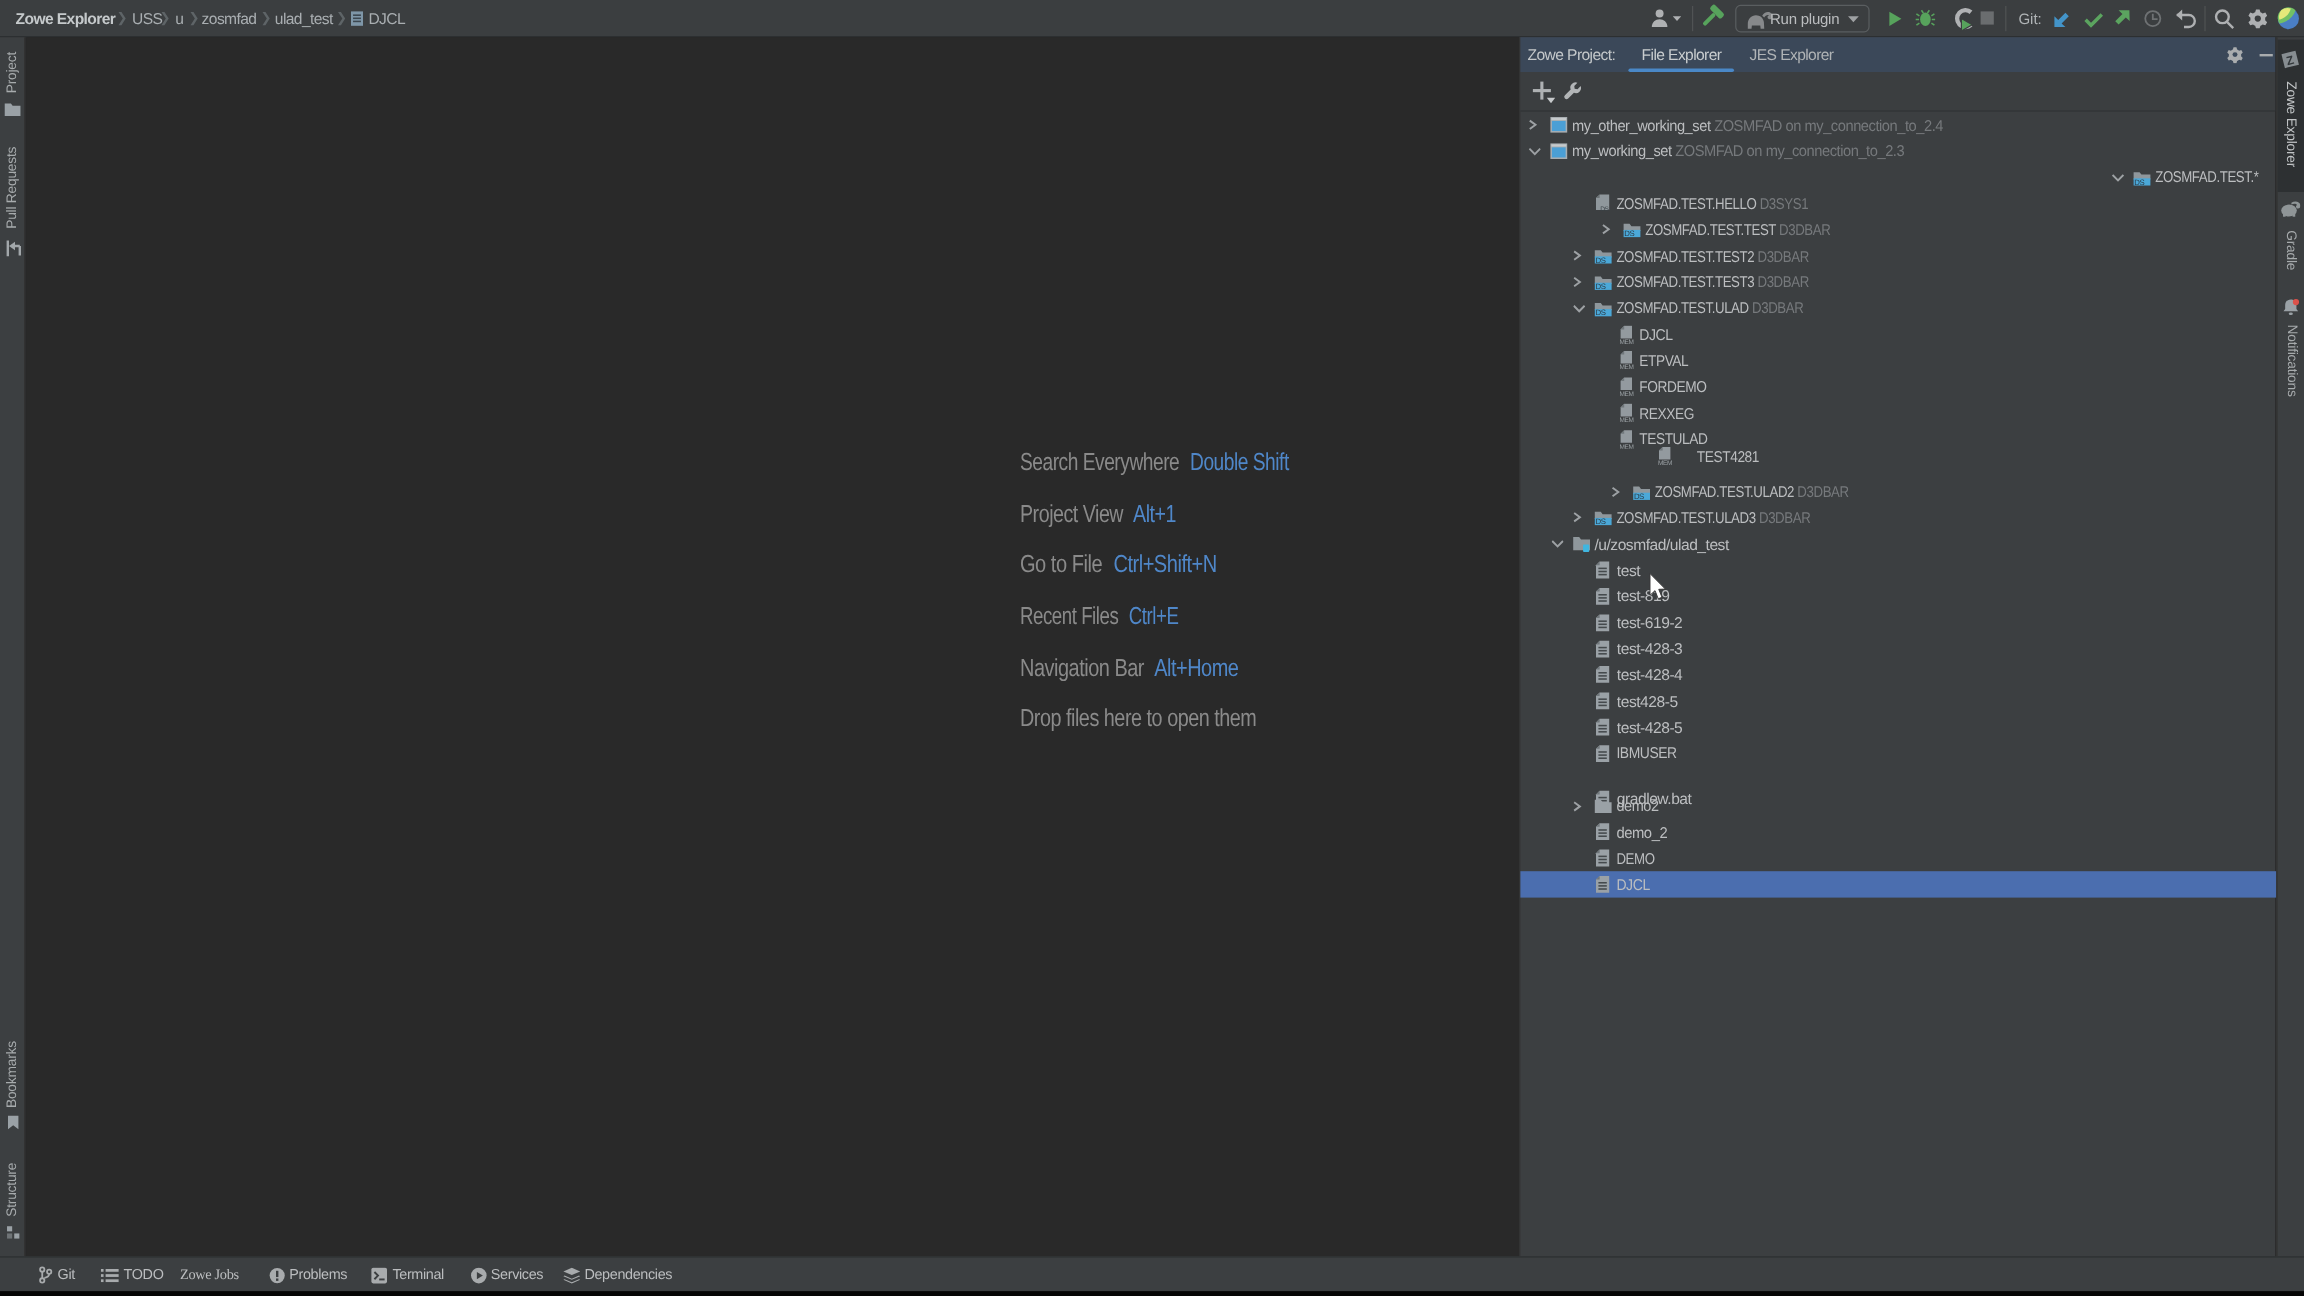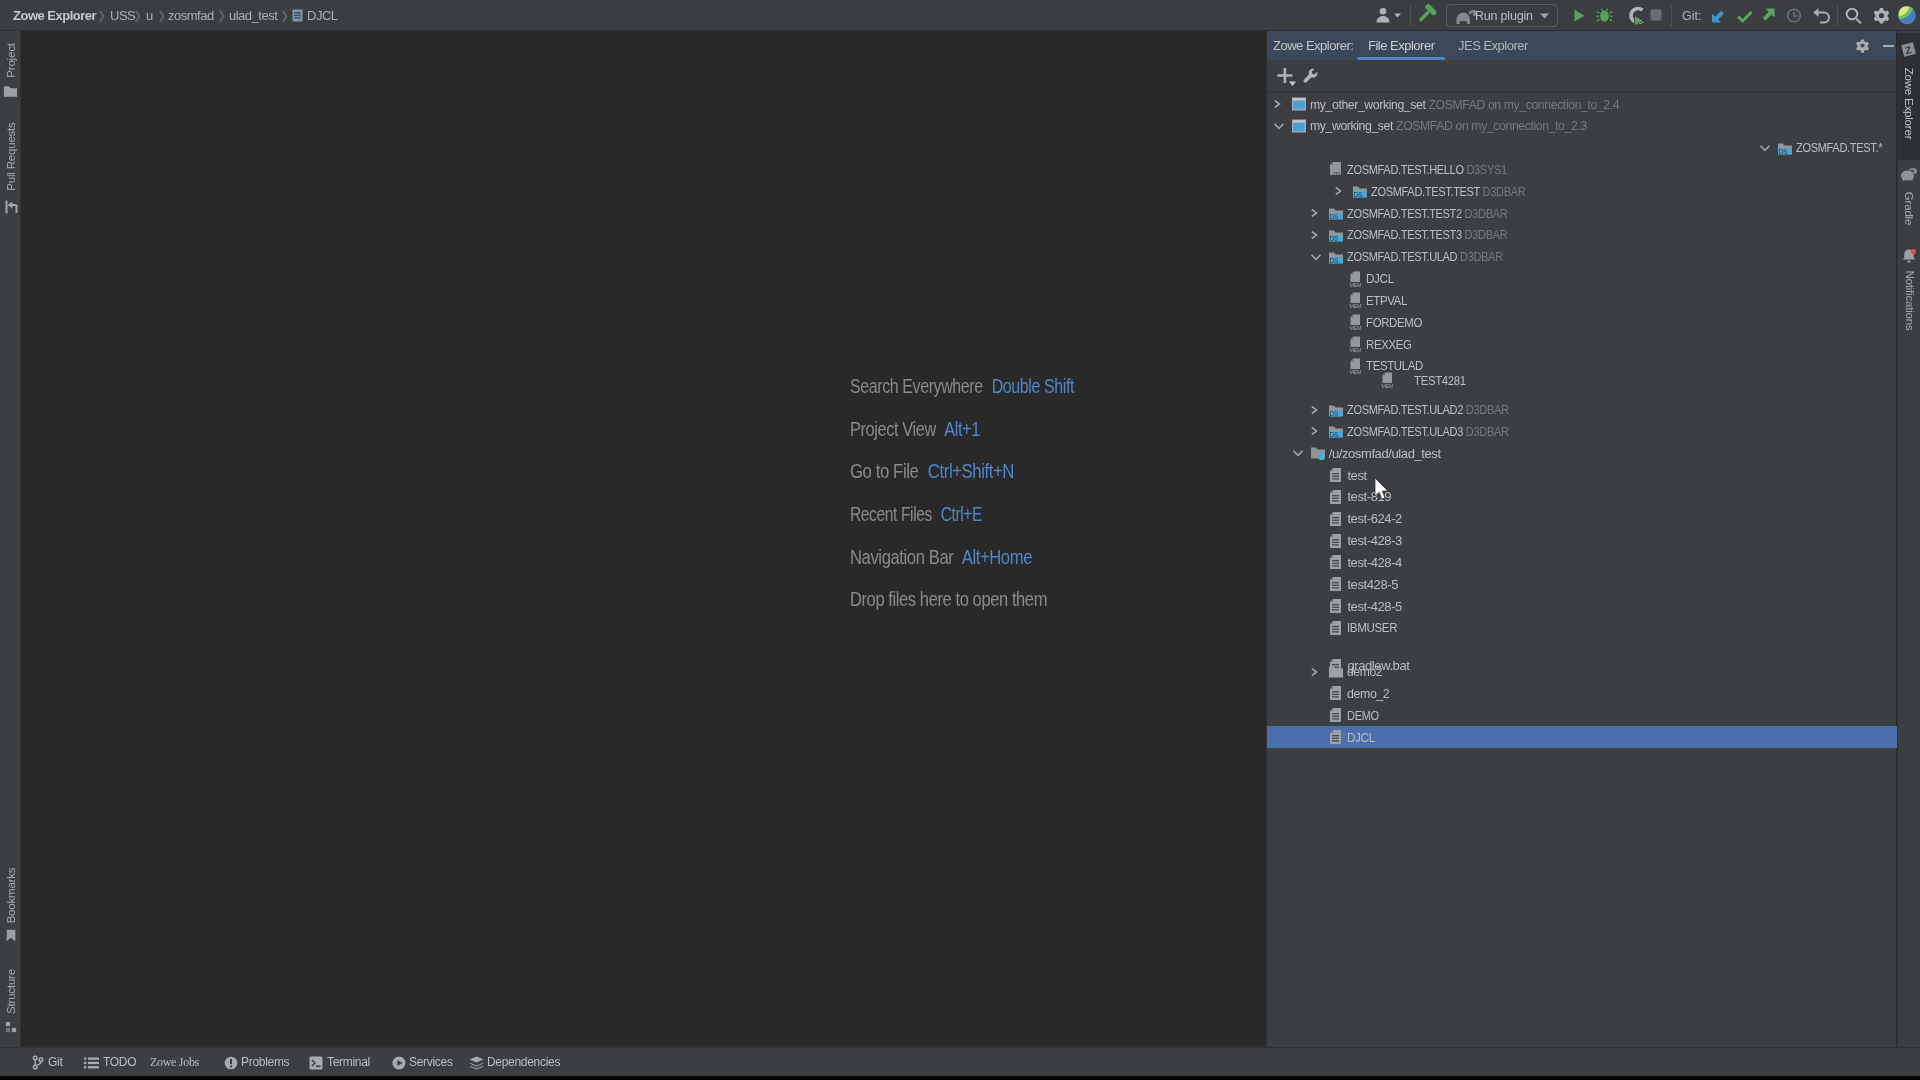--- a/index.html
+++ b/index.html
@@ -185,21 +185,21 @@
 
 <div class="hint" style="left: 850px; top: 374px; transform: scaleX(0.7788);">Search Everywhere <span class="k"> Double Shift</span></div>
 <div class="hint" style="left: 850px; top: 417px; transform: scaleX(0.7986);">Project View <span class="k"> Alt+1</span></div>
 <div class="hint" style="left: 850px; top: 459px; transform: scaleX(0.8156);">Go to File <span class="k"> Ctrl+Shift+N</span></div>
 <div class="hint" style="left: 850px; top: 502px; transform: scaleX(0.7586);">Recent Files <span class="k"> Ctrl+E</span></div>
 <div class="hint" style="left: 850px; top: 545px; transform: scaleX(0.8108);">Navigation Bar <span class="k"> Alt+Home</span></div>
 <div class="hint" style="left: 850px; top: 587px; transform: scaleX(0.8051);">Drop files here to open them</div>
 
 <div id="toolwin" class="abs"></div>
 <div id="twheader" class="abs">
-  <span class="abs" style="left:6px; line-height:29px; color:#c4c8ca;">Zowe Explorer:</span>
+  <span class="abs" style="left:6px; line-height:29px; color:#c4c8ca;">Zowe Project:</span>
   <span class="abs" style="left:101px; line-height:29px; color:#c9cdcf;">File Explorer</span>
   <span class="abs" style="left:90px; top:26px; width:88px; height:3px; background:#4a88c7; border-radius:1.5px;"></span>
   <span class="abs" style="left:191px; line-height:29px; color:#b0b4b6;">JES Explorer</span>
   <svg class="abs" style="left:588px; top:7px;" width="15" height="15" viewBox="0 0 16 16">
       <g fill="#a9acae">
         <path d="M8 1.5 h0 l0.6 2 a4.8 4.8 0 0 1 1.7 1 l2-0.6 l1.3 2.2 l-1.5 1.5 a5 5 0 0 1 0 1.9 l1.5 1.5 l-1.3 2.2 l-2-0.6 a4.8 4.8 0 0 1-1.7 1 l-0.6 2 h-2.6 l-0.6-2 a4.8 4.8 0 0 1-1.7-1 l-2 0.6 l-1.3-2.2 l1.5-1.5 a5 5 0 0 1 0-1.9 l-1.5-1.5 l1.3-2.2 l2 0.6 a4.8 4.8 0 0 1 1.7-1 l0.6-2 z" transform="translate(1.3 0)"></path>
         <circle cx="8" cy="8" r="2.2" fill="#3d4b5c"></circle>
       </g>
     </svg>
   <rect class="abs" style="left:616px; top:14px; width:11px; height:2px; background:#a9acae;"></rect>
@@ -294,21 +294,21 @@
     <div class="row " style="top:261.96px;"><span style="width:63.099999999999994px;flex:none;"></span><span class="chev"></span><span class="ic"><svg width="16" height="16" viewBox="0 0 16 16">
           <path d="M6.5 0.5 h6.5 v10.5 h-9.5 v-7.5 z" fill="#939a9f"></path>
           <path d="M6.5 0.5 v3 h-3 z" fill="#70777b"></path>
           <text x="2.6" y="15.8" font-size="5.4" fill="#9aa0a4" font-family="Liberation Sans" letter-spacing="-0.3">MEM</text>
         </svg></span><span class="txt" style="transform:scaleX(0.88)"><span class="nm">TESTULAD</span><span class="dim"></span></span></div>
     <div class="row " style="top:276px;gap:16px;"><span style="width:63.099999999999994px;flex:none;"></span><span class="chev"></span><span class="ic"><svg width="16" height="16" viewBox="0 0 16 16">
           <path d="M6.5 0.5 h6.5 v10.5 h-9.5 v-7.5 z" fill="#939a9f"></path>
           <path d="M6.5 0.5 v3 h-3 z" fill="#70777b"></path>
           <text x="2.6" y="15.8" font-size="5.4" fill="#9aa0a4" font-family="Liberation Sans" letter-spacing="-0.3">MEM</text>
         </svg></span><span class="txt" style="transform:scaleX(0.88)"><span class="nm">TEST4281</span><span class="dim"></span></span></div>
-    <div class="row " style="top:305.62px;"><span style="width:44.4px;flex:none;"></span><span class="chev"><svg width="10" height="10" viewBox="0 0 10 10">
+    <div class="row " style="top:305.62px;padding-left:32px;"><span style="width:44.4px;flex:none;"></span><span class="chev"><svg width="10" height="10" viewBox="0 0 10 10">
           <path d="M0.8 1.5 L5.6 5 L0.8 8.5" stroke="#9da1a4" stroke-width="1.6" fill="none"></path>
         </svg></span><span class="ic"><svg width="16" height="16" viewBox="0 0 16 16">
           <path d="M1 3.5 h5 l1.5 2 h7.5 v4 h-14 z" fill="#8f979c"></path>
           <rect x="1" y="8.6" width="14" height="6" fill="#4ba8d8"></rect>
           <text x="1.6" y="13.9" font-size="6.5" fill="#2b3a45" font-family="Liberation Sans">DS</text>
         </svg></span><span class="txt" style="transform:scaleX(0.85)"><span class="nm">ZOSMFAD.TEST.ULAD2</span><span class="dim"> D3DBAR</span></span></div>
     <div class="row " style="top:327.45px;"><span style="width:44.4px;flex:none;"></span><span class="chev"><svg width="10" height="10" viewBox="0 0 10 10">
           <path d="M0.8 1.5 L5.6 5 L0.8 8.5" stroke="#9da1a4" stroke-width="1.6" fill="none"></path>
         </svg></span><span class="ic"><svg width="16" height="16" viewBox="0 0 16 16">
           <path d="M1 3.5 h5 l1.5 2 h7.5 v4 h-14 z" fill="#8f979c"></path>
@@ -334,21 +334,21 @@
           <rect x="4" y="6" width="7" height="1.3" fill="#454a4d"></rect>
           <rect x="4" y="8.6" width="7" height="1.3" fill="#454a4d"></rect>
           <rect x="4" y="11.2" width="7" height="1.3" fill="#454a4d"></rect>
         </svg></span><span class="txt" style="transform:scaleX(1)"><span class="nm">test-819</span><span class="dim"></span></span></div>
     <div class="row " style="top:414.77px;"><span style="width:44.4px;flex:none;"></span><span class="chev"></span><span class="ic"><svg width="16" height="16" viewBox="0 0 16 16">
           <path d="M5 1 h8 v14 h-11 v-11 z" fill="#9aa1a6"></path>
           <path d="M5 1 v3 h-3 z" fill="#70777b"></path>
           <rect x="4" y="6" width="7" height="1.3" fill="#454a4d"></rect>
           <rect x="4" y="8.6" width="7" height="1.3" fill="#454a4d"></rect>
           <rect x="4" y="11.2" width="7" height="1.3" fill="#454a4d"></rect>
-        </svg></span><span class="txt" style="transform:scaleX(1)"><span class="nm">test-624-2</span><span class="dim"></span></span></div>
+        </svg></span><span class="txt" style="transform:scaleX(1)"><span class="nm">test-619-2</span><span class="dim"></span></span></div>
     <div class="row " style="top:436.60px;text-align:right;"><span style="width:44.4px;flex:none;"></span><span class="chev"></span><span class="ic"><svg width="16" height="16" viewBox="0 0 16 16">
           <path d="M5 1 h8 v14 h-11 v-11 z" fill="#9aa1a6"></path>
           <path d="M5 1 v3 h-3 z" fill="#70777b"></path>
           <rect x="4" y="6" width="7" height="1.3" fill="#454a4d"></rect>
           <rect x="4" y="8.6" width="7" height="1.3" fill="#454a4d"></rect>
           <rect x="4" y="11.2" width="7" height="1.3" fill="#454a4d"></rect>
         </svg></span><span class="txt" style="transform:scaleX(1)"><span class="nm">test-428-3</span><span class="dim"></span></span></div>
     <div class="row " style="top:458.43px;"><span style="width:44.4px;flex:none;"></span><span class="chev"></span><span class="ic"><svg width="16" height="16" viewBox="0 0 16 16">
           <path d="M5 1 h8 v14 h-11 v-11 z" fill="#9aa1a6"></path>
           <path d="M5 1 v3 h-3 z" fill="#70777b"></path>

